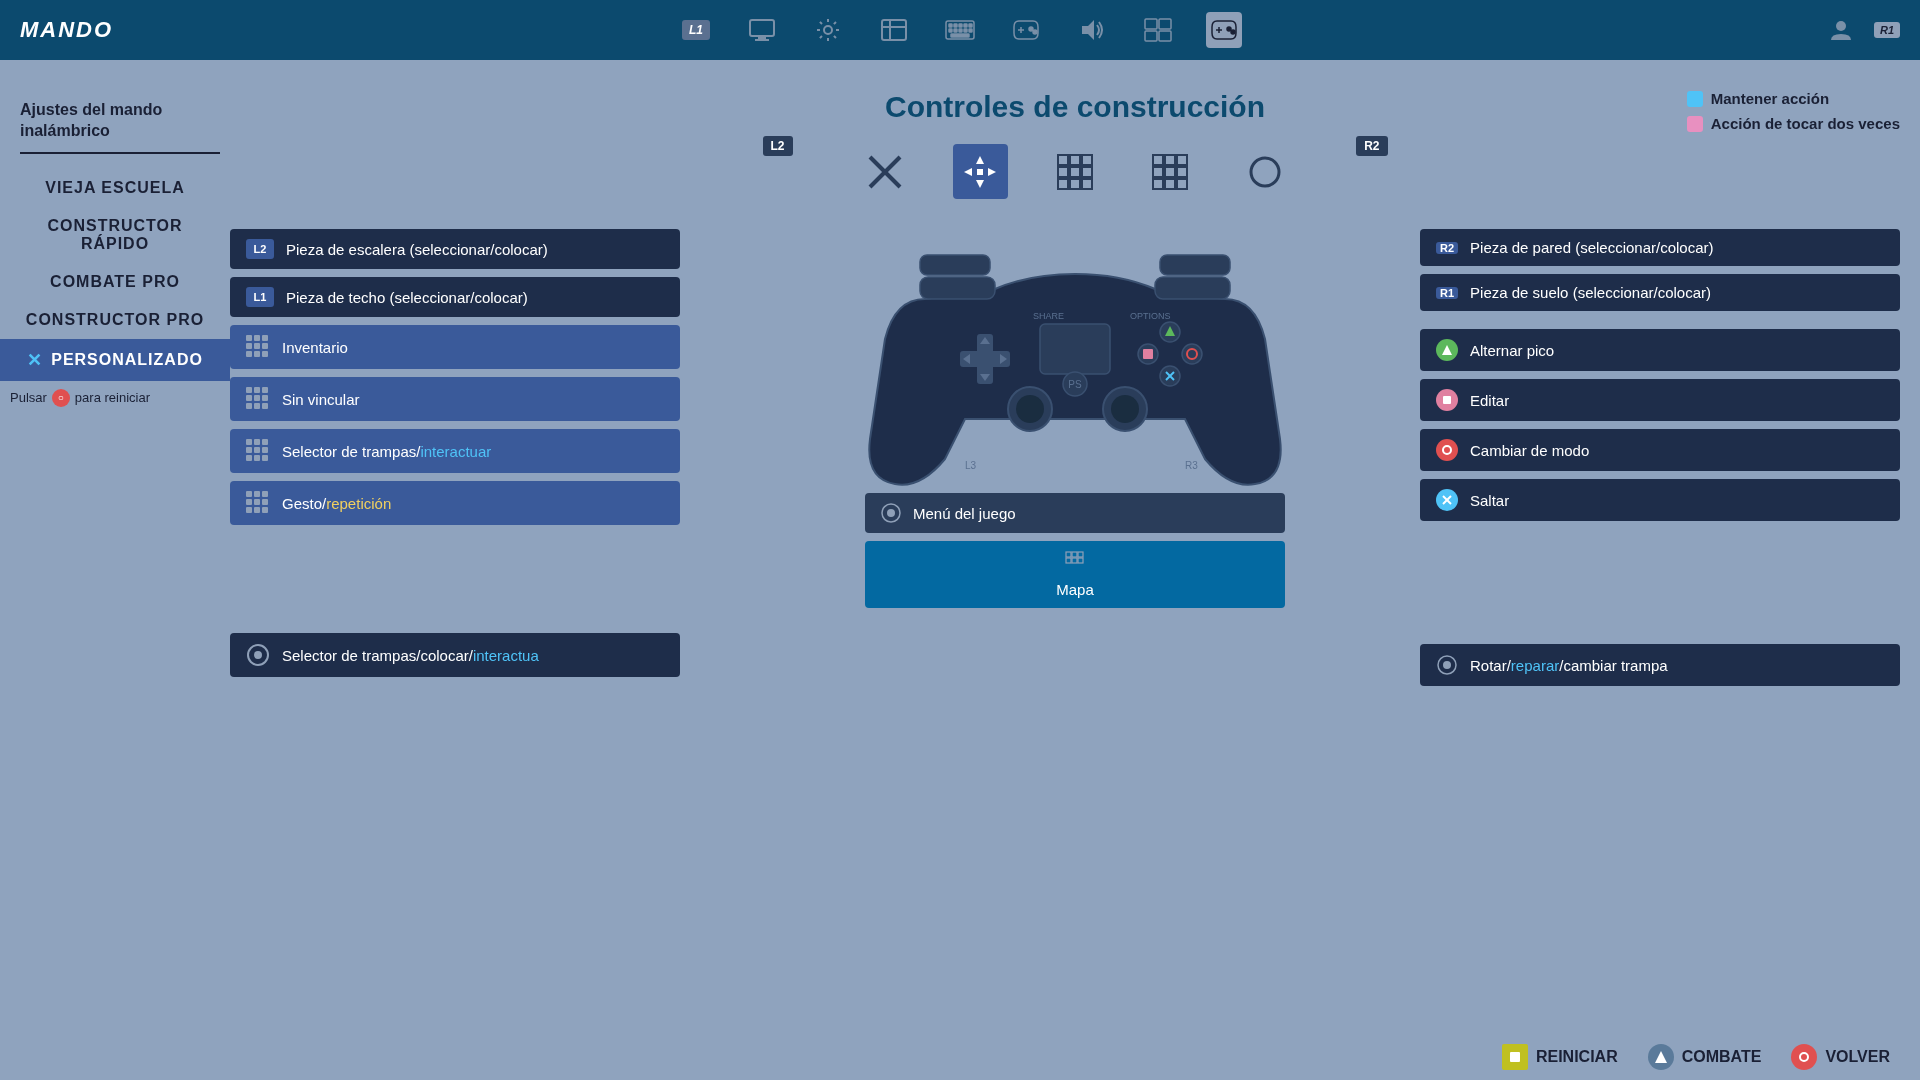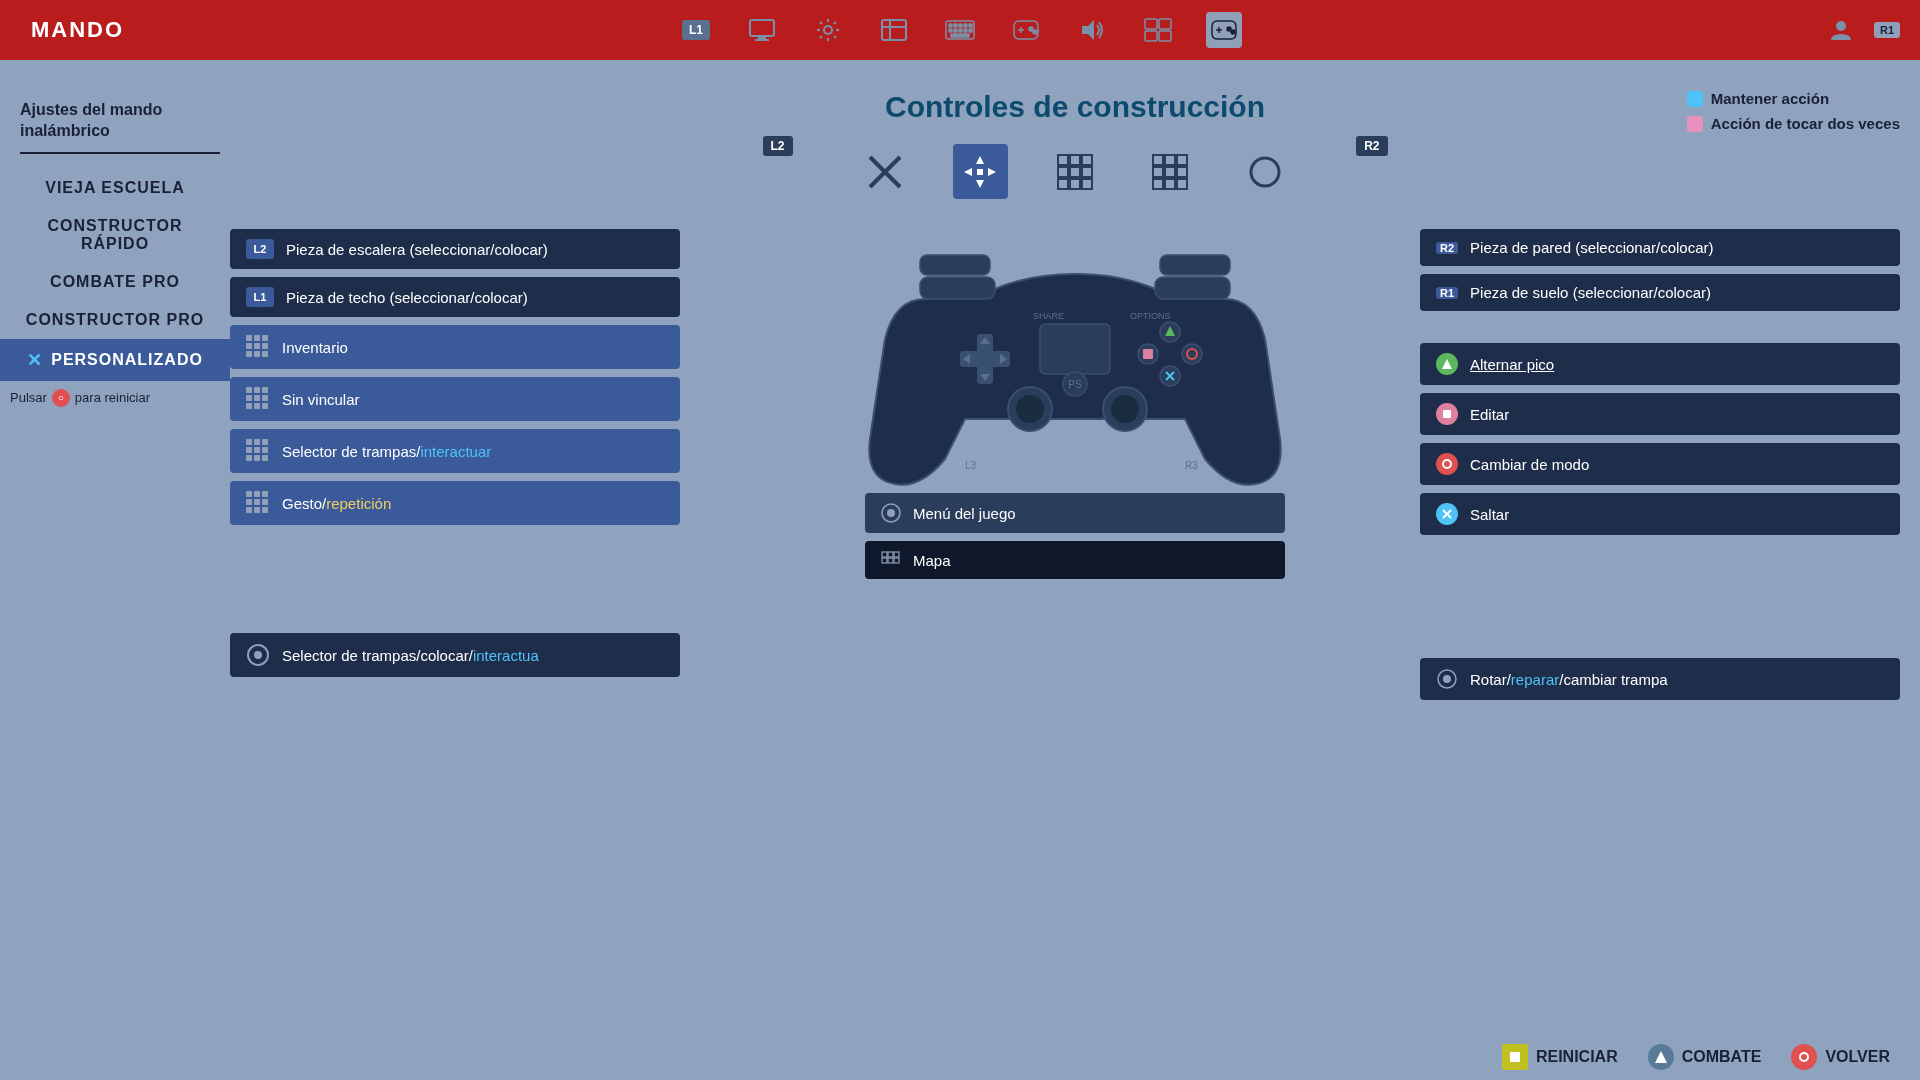--- a/index.html
+++ b/index.html
@@ -9,25 +9,26 @@
       background: #8fa3be;
       font-family: 'Arial', sans-serif;
       overflow: hidden;
       color: white;
     }
 
     
     .top-bar {
       width: 100%;
       height: 60px;
-      background: #b91c1c;
-      display: flex;
-      align-items: center;
-      padding: 0 31px;
+      background: #0c4a6e;
+      display: flex;
+      align-items: center;
+      padding: 0 20px;
       position: relative;
+      font-style: italic;
     }
     .top-bar-title {
       color: white;
       font-size: 22px;
       font-weight: bold;
       letter-spacing: 2px;
     }
     .top-bar-icons {
       position: absolute;
       left: 50%;
@@ -643,21 +644,21 @@
 
         
         <div style="display:flex; flex-direction:column; gap:8px; margin-top: -10px; width: 420px;">
           <div class="mapping-row" style="background:#2a3d5a;">
             <svg width="20" height="20" viewBox="0 0 20 20" fill="none">
                 <circle cx="10" cy="10" r="9" stroke="#8fa0b8" stroke-width="1.5"></circle>
                 <circle cx="10" cy="10" r="4" fill="#8fa0b8"></circle>
               </svg>
             <span>Menú del juego</span>
           </div>
-          <div class="mapping-row" style="background:#0f172a;">
+          <div class="mapping-row" style="background:#0369a1;flex-direction:column;">
             <svg width="20" height="18" viewBox="0 0 20 18" fill="none">
                 <rect x="1" y="1" width="5" height="5" stroke="#8fa0b8" stroke-width="1.2"></rect>
                 <rect x="7" y="1" width="5" height="5" stroke="#8fa0b8" stroke-width="1.2"></rect>
                 <rect x="13" y="1" width="5" height="5" stroke="#8fa0b8" stroke-width="1.2"></rect>
                 <rect x="1" y="7" width="5" height="5" stroke="#8fa0b8" stroke-width="1.2"></rect>
                 <rect x="7" y="7" width="5" height="5" stroke="#8fa0b8" stroke-width="1.2"></rect>
                 <rect x="13" y="7" width="5" height="5" stroke="#8fa0b8" stroke-width="1.2"></rect>
               </svg>
             <span>Mapa</span>
           </div>
@@ -669,21 +670,21 @@
         <div class="mapping-row-right">
           <span class="btn-r2">R2</span>
           <span>Pieza de pared (seleccionar/colocar)</span>
         </div>
 
         <div class="mapping-row-right">
           <span class="btn-r1">R1</span>
           <span>Pieza de suelo (seleccionar/colocar)</span>
         </div>
 
-        <div class="mapping-row-right" style="margin-top: 24px; text-decoration: underline;">
+        <div class="mapping-row-right" style="margin-top: 10px;">
           <div class="circle-btn btn-green">
             <svg width="12" height="12" viewBox="0 0 12 12" fill="white">
                 <polygon points="6,1 1,11 11,11"></polygon>
               </svg>
           </div>
           <span>Alternar pico</span>
         </div>
 
         <div class="mapping-row-right">
           <div class="circle-btn btn-pink">

